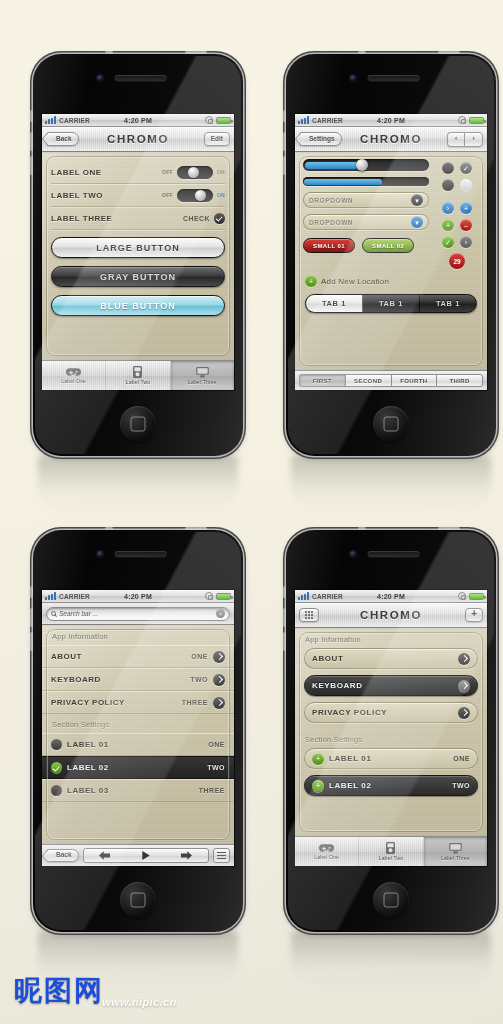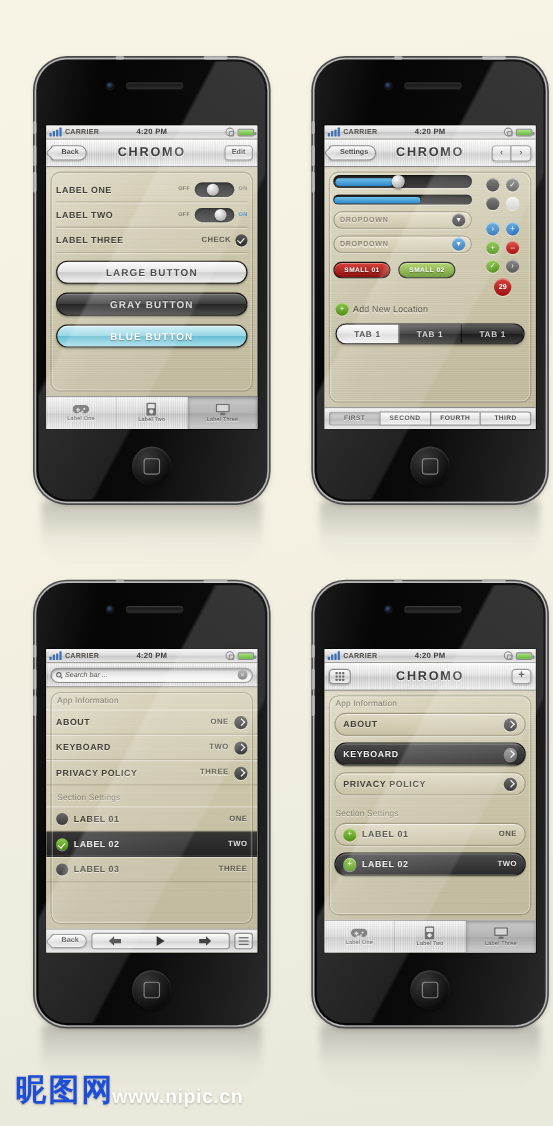--- a/index.html
+++ b/index.html
@@ -383,21 +383,21 @@
               box-shadow: inset 0 1px 0 rgba(255,255,255,.22), 0 1px 1px rgba(0,0,0,.35);}
   .prow.dark .name{color:#f2f2f2;text-shadow:0 -1px 0 rgba(0,0,0,.7);}
   .prow.dark .val{color:#ededed;text-shadow:0 -1px 0 rgba(0,0,0,.7);}
   .prow.dark .chev{background:linear-gradient(180deg,#9a9a9a,#6a6a6a);}
 
   
   .footer{ position:absolute; left:0; bottom:0; width:503px; height:64px; }
   .wm-cn{ position:absolute; left:14px; bottom:14px; font-size:28px; font-weight:bold;
           color:#1d4ed8; letter-spacing:2px; text-shadow:0 1px 2px rgba(90,88,80,.45);
           font-family:Liberation Mono, monospace;}
-  .wm-url{ position:absolute; left:102px; bottom:16px; font-size:18px; font-weight:bold;
+  .wm-url{ position:absolute; left:102px; bottom:16px; font-size:11px; font-style:italic; font-weight:bold;
            color:#fdfdfa; letter-spacing:.4px; text-shadow:0 1px 2px rgba(90,88,80,.4);}
   .wm-id{ position:absolute; right:10px; bottom:18px; font-size:10.5px; color:#ffffff;
           background: rgba(160,158,148,.55); padding:2px 5px; letter-spacing:.2px;}
 </style>
 </head>
 <body>
 
 <div class="canvas">
 
   <div class="reflection rf1"></div>

